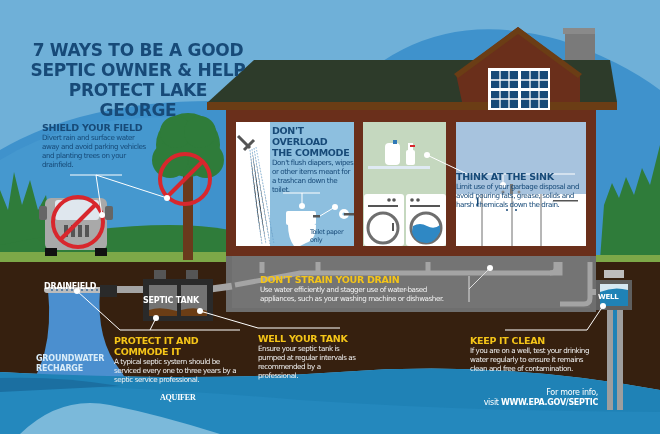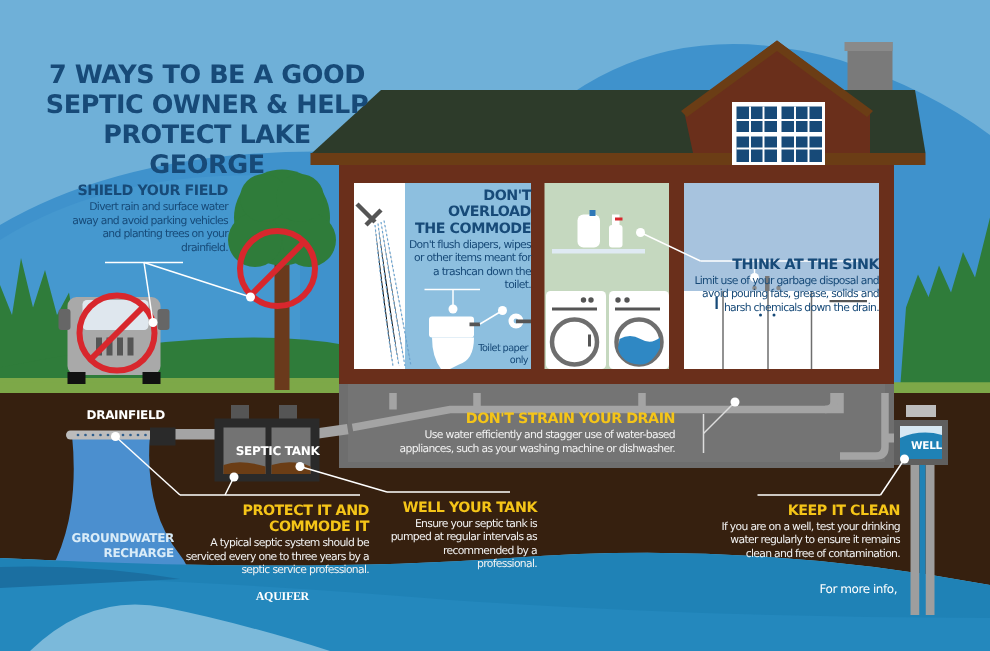--- a/index.html
+++ b/index.html
@@ -1,20 +1,20 @@
 <!DOCTYPE html>
 <html><head>
 <meta charset="utf-8">
 <style>
   * { box-sizing: border-box; margin: 0; padding: 0; }
   html, body { width: 660px; height: 434px; overflow: hidden; background: #6fb0d8; }
   body { font-family: "DejaVu Sans", sans-serif; position: relative; }
   #canvas { position: absolute; left: 0; top: 0; width: 660px; height: 434px; overflow: hidden; }
   svg.scene { position: absolute; left: 0; top: 0; }
-  .lbl { position: absolute; text-align: right; font-family: "DejaVu Sans", sans-serif; }
+  .lbl { position: absolute; text-align: left; font-family: "DejaVu Sans", sans-serif; }
   .title {
     left: 28px; top: 28px; width: 220px; text-align: center;
     color: #174a78; font-weight: bold; font-size: 17px; line-height: 20px; letter-spacing: -0.3px; margin-top: 12px;
   }
   .hd-blue { color: #174a78; font-weight: bold; font-size: 9.5px; line-height: 11px; letter-spacing: -0.3px; }
   .bd-blue { color: #174a78; font-size: 7.2px; line-height: 9px; letter-spacing: -0.45px; }
   .hd-yellow { color: #f5c518; font-weight: bold; font-size: 9.5px; line-height: 11px; letter-spacing: -0.3px; }
   .bd-white { color: #f2f2f2; font-size: 7.2px; line-height: 9px; letter-spacing: -0.45px; }
   .tag-white { color: #ffffff; font-weight: bold; font-size: 8px; line-height: 10px; letter-spacing: -0.2px; }
   .tag-light { color: #d9ecf8; font-weight: bold; font-size: 8px; line-height: 10px; letter-spacing: -0.2px; }
@@ -289,21 +289,21 @@
   <div class="lbl" style="left:456px; top:132px; width:130px;margin-top:39px;">
     <div class="hd-blue">THINK AT THE SINK</div>
     <div class="bd-blue">Limit use of your garbage disposal and avoid pouring fats, grease, solids and harsh chemicals down the drain.</div>
   </div>
 
   <div class="lbl" style="left:260px; top:274px; width:190px;">
     <div class="hd-yellow">DON'T STRAIN YOUR DRAIN</div>
     <div class="bd-white">Use water efficiently and stagger use of water-based appliances, such as your washing machine or dishwasher.</div>
   </div>
 
-  <div class="lbl tag-white" style="left:44px; top:272px; width:66px;">DRAINFIELD</div>
+  <div class="lbl tag-white" style="left:44px; top:282px; width:66px;">DRAINFIELD</div>
 
   <div class="lbl tag-white" style="left:143px; top:296px; width:70px;">SEPTIC TANK</div>
 
   <div class="lbl tag-light" style="left:36px; top:354px; width:80px;">
     <div>GROUNDWATER</div>
     <div>RECHARGE</div>
   </div>
 
   <div class="lbl" style="left:114px; top:335px; width:132px;">
     <div class="hd-yellow">PROTECT IT AND COMMODE IT</div>
@@ -319,14 +319,15 @@
 
   <div class="lbl tag-white" style="left:598px; top:292px; width:30px; font-size:7px; color:#ffffff;">WELL</div>
 
   <div class="lbl" style="left:470px; top:335px; width:130px;">
     <div class="hd-yellow">KEEP IT CLEAN</div>
     <div class="bd-white">If you are on a well, test your drinking water regularly to ensure it remains clean and free of contamination.</div>
   </div>
 
   <div class="lbl info" style="left:470px; top:388px; width:128px;">
     <div>For more info,</div>
+    <div><span>visit</span> <b>WWW.EPA.GOV/SEPTIC</b></div>
   </div>
 </div>
 
 </body></html>

